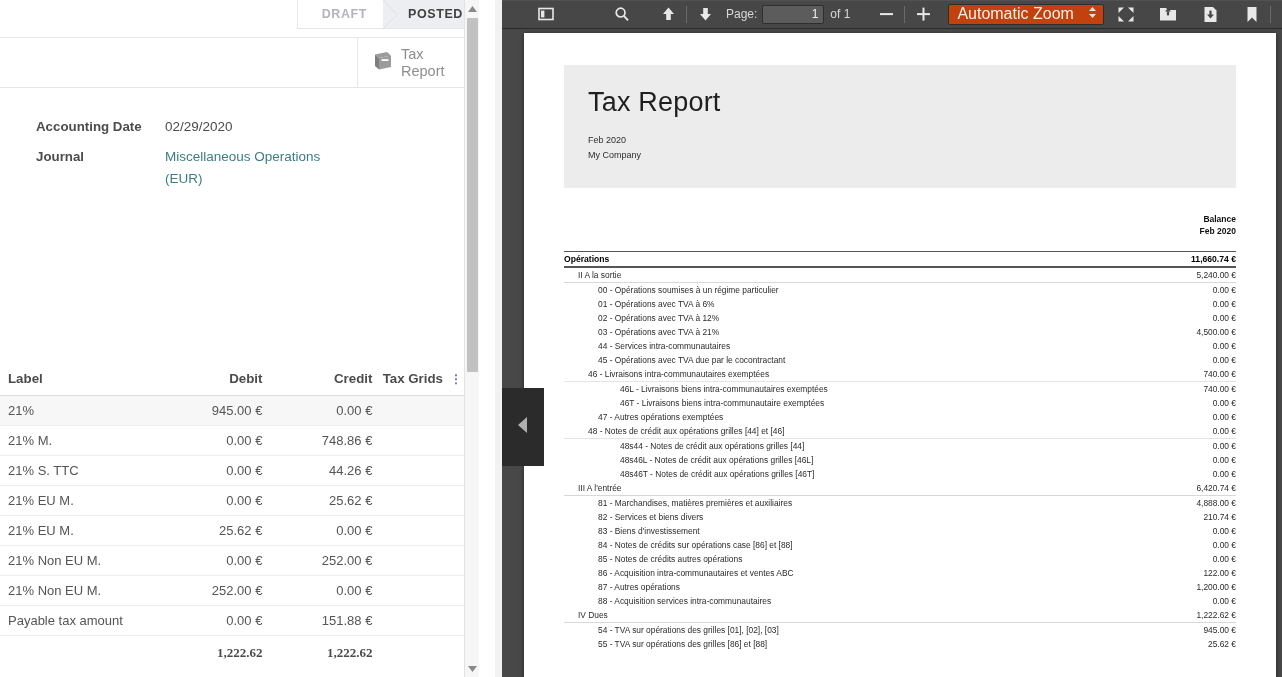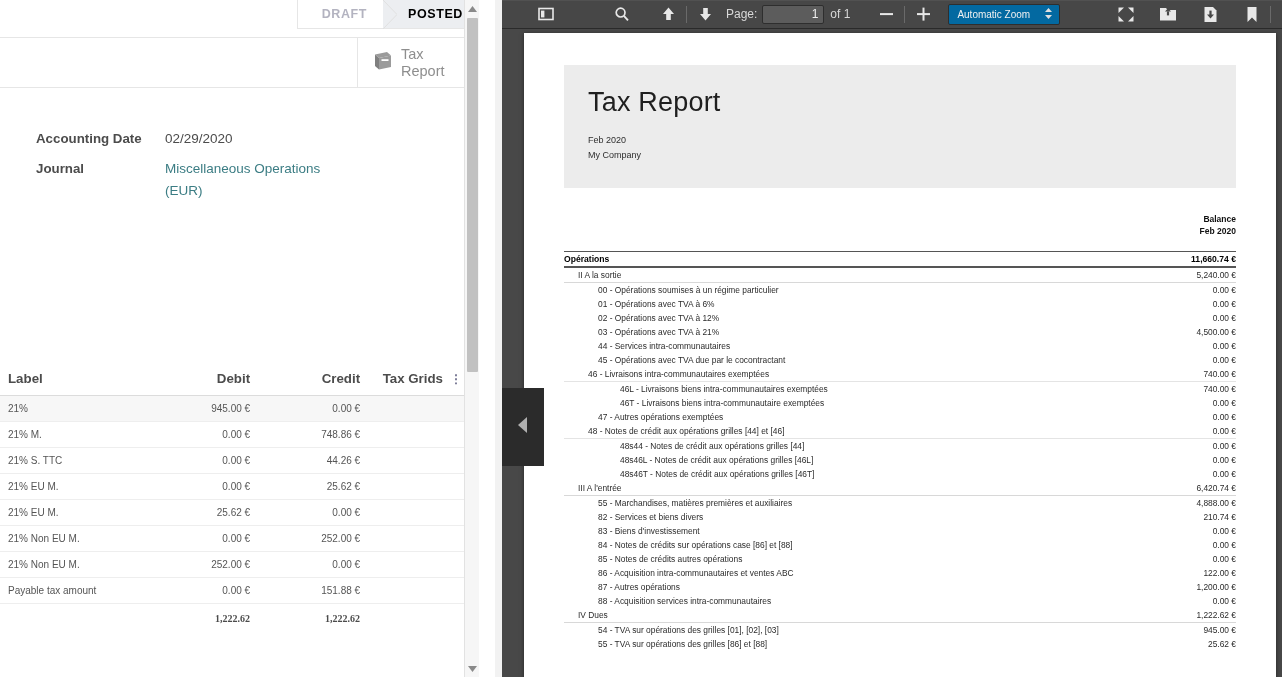--- a/index.html
+++ b/index.html
@@ -28,21 +28,21 @@
   }
   .status-step {
     position: relative;
     display: flex; align-items: center;
     padding: 0 16px 0 24px;
     font-size: 12.5px; font-weight: bold; letter-spacing: .6px;
     color: #b3b3c0;
     background: #ffffff;
     border-left: 1px solid #e6e6e6;
   }
-  .status-step.active { color: #000000; background: #eceef1; }
+  .status-step.active { color: #404040; background: #eceef1; }
   .status-step .arrow {
     position: absolute; right: -14px; top: 0; width: 14px; height: 100%;
     z-index: 2;
   }
   .status-step .arrow svg { display: block; }
 
   
   .buttonbox-row {
     position: absolute; left: 0; top: 37px;
     width: 465px; height: 51px;
@@ -57,21 +57,21 @@
     padding-left: 14px;
     color: #9a9a9a; cursor: pointer;
     background: #fff;
   }
   .stat-button .label {
     font-size: 14.5px; line-height: 17px; color: #8e8e8e;
     max-width: 60px;
   }
 
   
-  .form-area { position: absolute; left: 0; top: 88px; width: 465px; height: 275px; }
+  .form-area { position: absolute; left: 0; top: 76px; width: 465px; height: 275px; }
   .field-row { display: flex; margin-bottom: 8px; }
   .field-label {
     width: 165px; padding-left: 36px;
     font-size: 13.3px; font-weight: bold; color: #4c4c4c;
     line-height: 22px;
   }
   .field-value { font-size: 13.5px; color: #4c4c4c; line-height: 22px; }
   .field-value.link { color: #3c7d84; width: 180px; }
 
   
@@ -83,21 +83,21 @@
   .lines th {
     font-size: 13.3px; color: #4c4c4c; font-weight: bold;
     padding: 8px 0 9px 0; border-bottom: 1px solid #dcdcdc;
     white-space: nowrap;
   }
   .lines th.c-label { text-align: left; padding-left: 8px; }
   .lines th.c-num { text-align: right; }
   .lines th.c-grid { text-align: right; padding-right: 4px; }
   .lines th.c-opt { width: 18px; text-align: center; }
   .lines td {
-    font-size: 10px; color: #555; padding: 7px 0 7px 0;
+    font-size: 13px; color: #555; padding: 7px 0 7px 0;
     border-bottom: 1px solid #eeeeee;
   }
   .lines td.c-label { padding-left: 8px; }
   .lines td.c-num { text-align: right; }
   .lines tr.sel td { background: #f7f7f7; }
   .lines tr.total td {
     font-weight: bold; color: #4c4c4c; border-bottom: none;
     padding-top: 9px;
     font-family: Liberation Serif, serif;
   }
@@ -141,22 +141,22 @@
   .tb-sep { width: 1px; height: 17px; background: #6a6a6a; margin: 0 3px; }
   .tb-label { color: #d9d9d9; font-size: 12px; margin: 0 5px 0 6px; }
   .page-input {
     width: 62px; height: 19px; background: #5c5c5c;
     border: 1px solid #2e2e2e; border-radius: 2px;
     color: #f0f0f0; font-size: 12px; text-align: right;
     padding-right: 5px; line-height: 17px;
     font-family: "Liberation Sans", sans-serif;
   }
   .zoom-select {
-    height: 21px; background: #0369a1; border: 1px solid #2e2e2e;
-    border-radius: 2px; color: #f0f0f0; font-size: 10px;
+    height: 21px; background: #c2410c; border: 1px solid #2e2e2e;
+    border-radius: 2px; color: #f0f0f0; font-size: 16px;
     display: flex; align-items: center; padding: 0 6px 0 8px;
     gap: 14px; cursor: pointer; margin-left: 10px; text-align: right;
   }
   .spacer { flex: 1; }
 
   
   .pdf-scroll {
     position: absolute; left: 0; top: 29px; width: 780px; height: 648px;
     background: #484848; overflow: hidden;
   }
@@ -515,21 +515,21 @@
                 </tr>
                 <tr class="lvl3">
                   <td class="name">48s46T - Notes de crédit aux opérations grilles [46T]</td>
                   <td class="val">0.00 €</td>
                 </tr>
                 <tr class="lvl1">
                   <td class="name">III A l'entrée</td>
                   <td class="val">6,420.74 €</td>
                 </tr>
                 <tr class="lvl2">
-                  <td class="name">55 - Marchandises, matières premières et auxiliaires</td>
+                  <td class="name">81 - Marchandises, matières premières et auxiliaires</td>
                   <td class="val">4,888.00 €</td>
                 </tr>
                 <tr class="lvl2">
                   <td class="name">82 - Services et biens divers</td>
                   <td class="val">210.74 €</td>
                 </tr>
                 <tr class="lvl2">
                   <td class="name">83 - Biens d'investissement</td>
                   <td class="val">0.00 €</td>
                 </tr>

